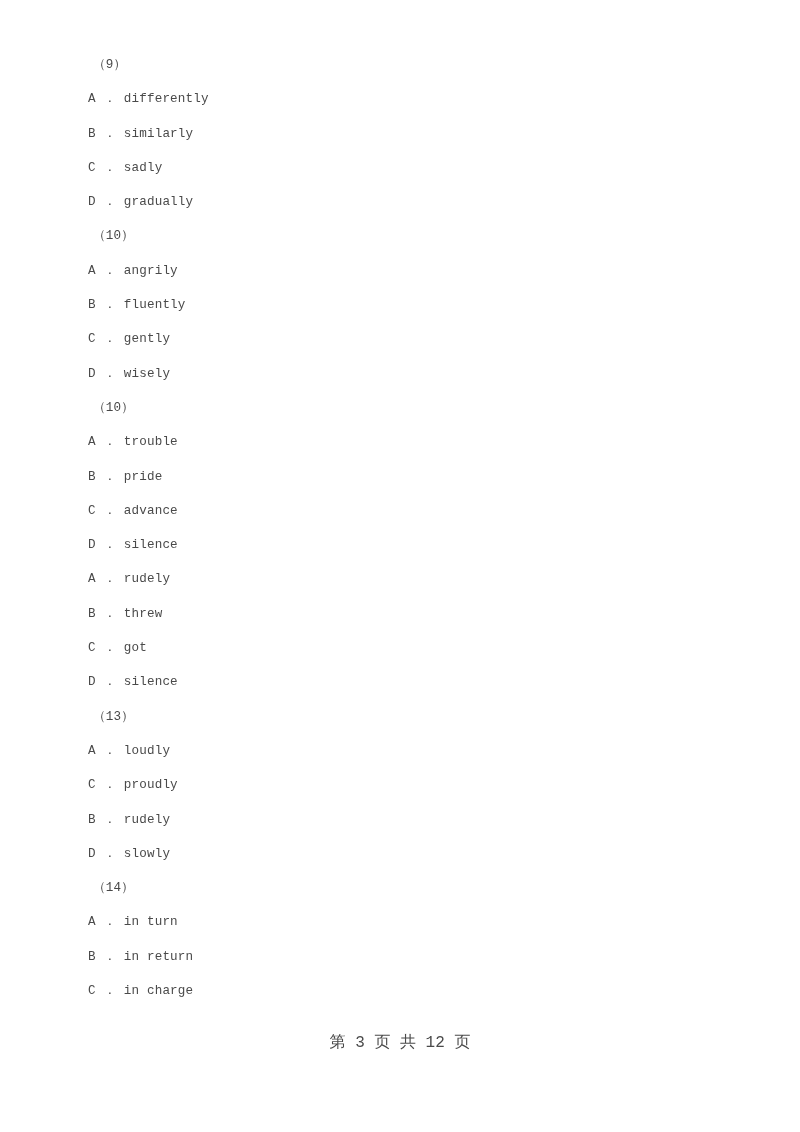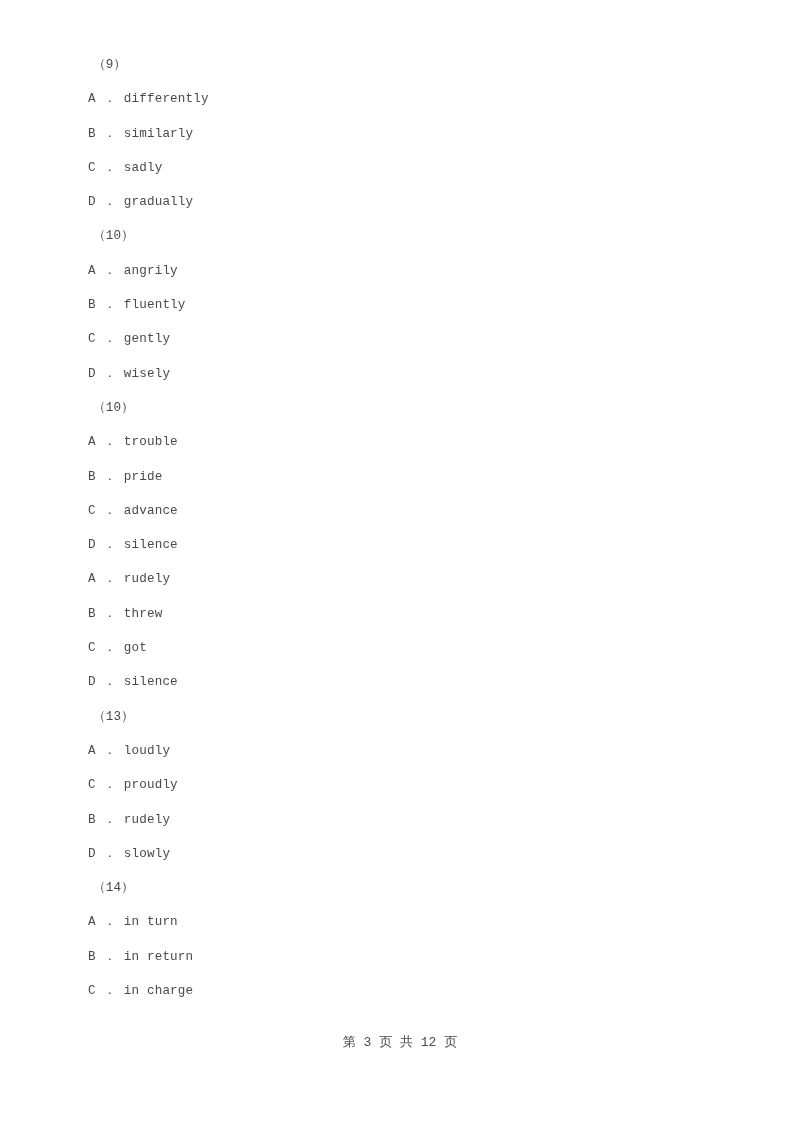--- a/index.html
+++ b/index.html
@@ -45,21 +45,21 @@
     padding-left: 0px;
     font-family: Liberation Mono, monospace;
   }
 
   .footer {
     position: absolute;
     left: 0;
     right: 0;
     top: 1034px;
     text-align: center;
-    font-size: 13px;
+    font-size: 16px;
     line-height: 18px;
     color: #4a4a4a;
     white-space: pre;
     font-family: "Liberation Mono", "DejaVu Sans Mono", monospace;
   }
 </style>
 </head>
 <body>
 
 <div class="page">

